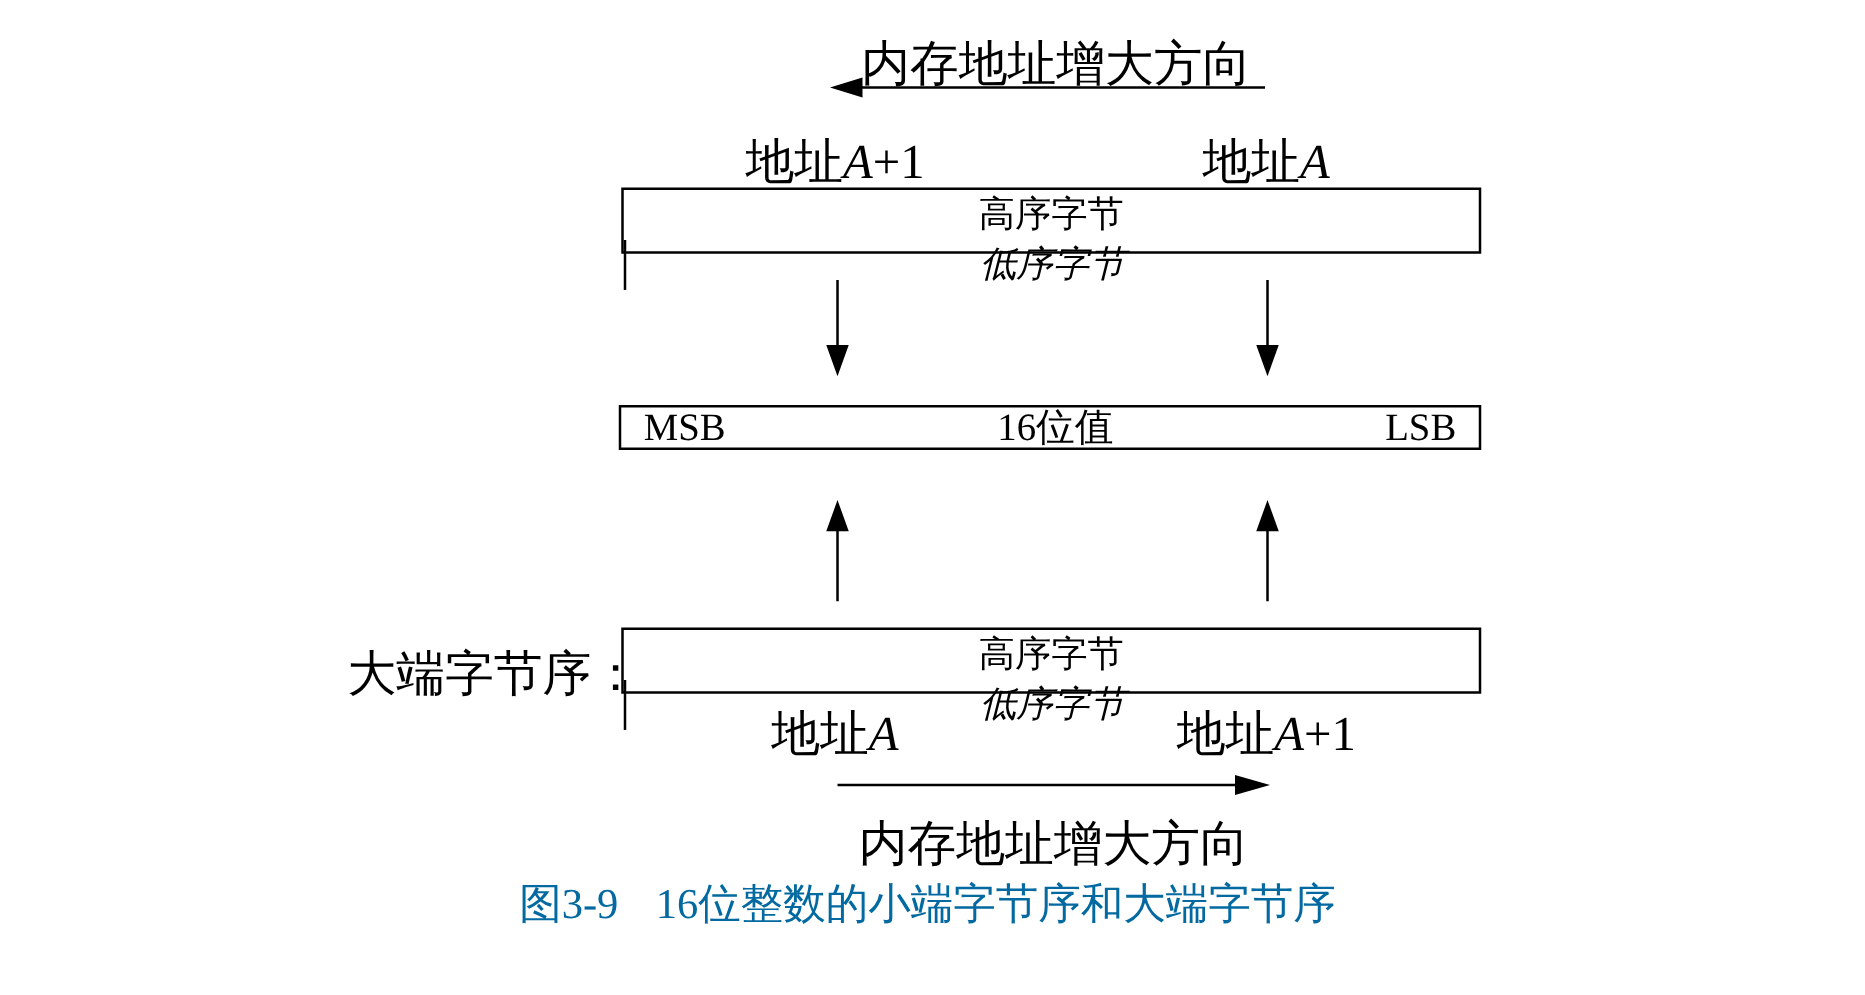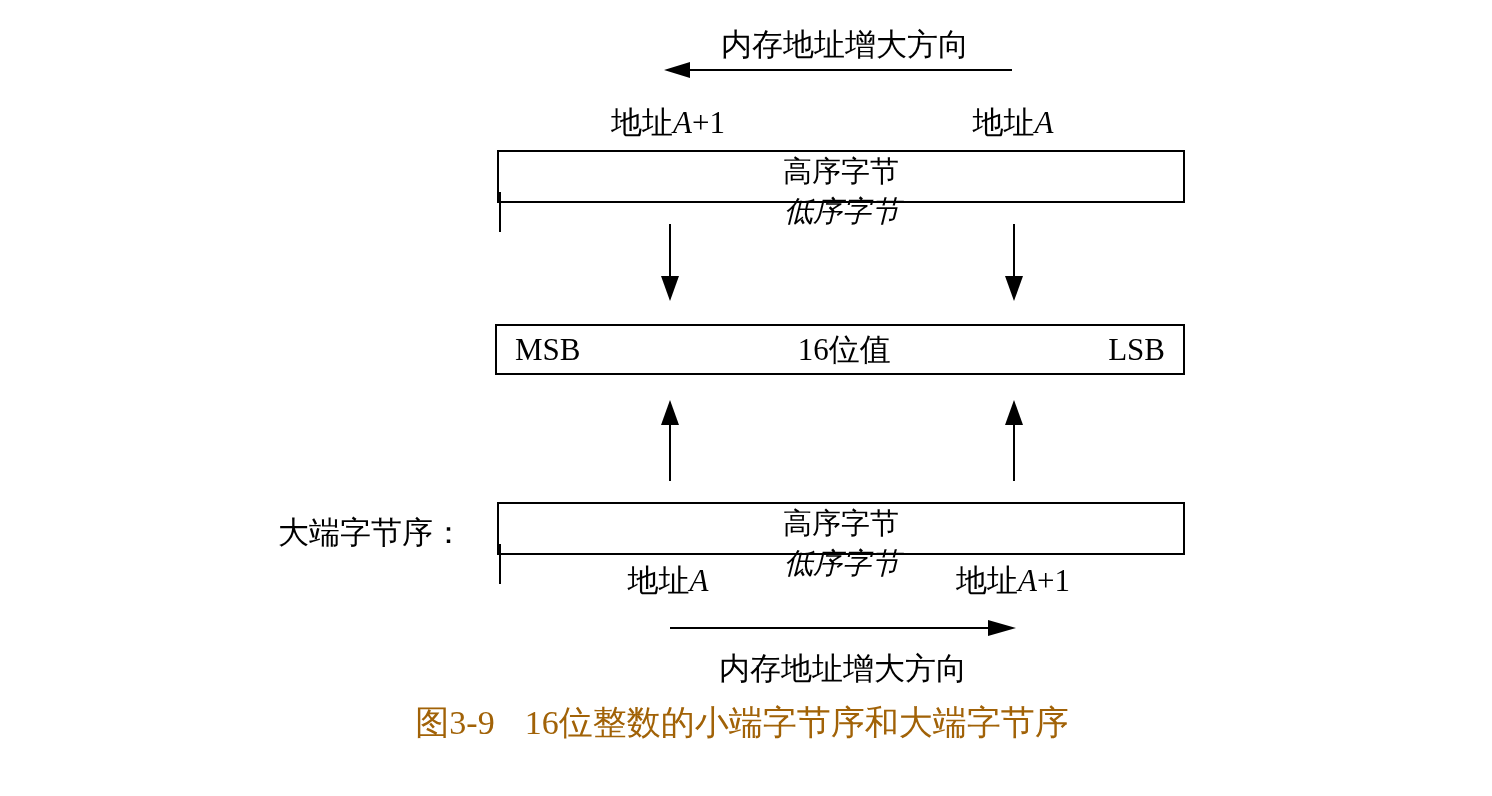--- a/index.html
+++ b/index.html
@@ -11,21 +11,21 @@
     position: relative;
     width: 1492px;
     height: 796px;
     background: #ffffff;
     font-family: "Liberation Serif", "DejaVu Serif", serif;
     color: #000000;
     overflow: hidden;
   }
   .abs { position: absolute; }
   .cjk-label {
-    font-size: 31px;
+    font-size: 39px;
     white-space: nowrap;
     color: #000;
   }
   .centered-x { transform: translateX(-50%); text-align: center; }
   .var-italic { font-style: italic; }
 
   
   .byte-box {
     box-sizing: border-box;
     border: 2px solid #000;
@@ -80,21 +80,21 @@
   .head-up {
     width: 0; height: 0;
     border-left: 9px solid transparent;
     border-right: 9px solid transparent;
     border-bottom: 25px solid #000;
   }
 
   .caption {
     font-size: 34px;
     white-space: nowrap;
-    color: #a16207;
+    color: #0369a1;
   }
   .caption .fig-num { margin-right: 30px; }
 </style>
 </head>
 <body>
 
 <div class="figure">
 
   <div class="abs cjk-label centered-x" style="left:845px; top:24px;">内存地址增大方向</div>
 
@@ -112,21 +112,21 @@
   <div class="abs byte-box" style="left:497px; top:150px; width:688px; height:53px;">
     <div class="byte-cell">高序字节</div>
     <div class="byte-cell divided">低序字节</div>
   </div>
 
   <div class="abs shaft-v" style="left:669px; top:224px; height:55px;"></div>
   <div class="abs head-down" style="left:661px; top:276px;"></div>
   <div class="abs shaft-v" style="left:1013px; top:224px; height:55px;"></div>
   <div class="abs head-down" style="left:1005px; top:276px;"></div>
 
-  <div class="abs value-box" style="left:495px; top:324px; width:690px; height:51px;">
+  <div class="abs value-box" style="left:495px; top:324px; width:690px; height:36px;">
     <span class="vpart">MSB</span>
     <span class="vpart">16位值</span>
     <span class="vpart">LSB</span>
   </div>
 
   <div class="abs head-up" style="left:661px; top:400px;"></div>
   <div class="abs shaft-v" style="left:669px; top:423px; height:58px;"></div>
   <div class="abs head-up" style="left:1005px; top:400px;"></div>
   <div class="abs shaft-v" style="left:1013px; top:423px; height:58px;"></div>
 

